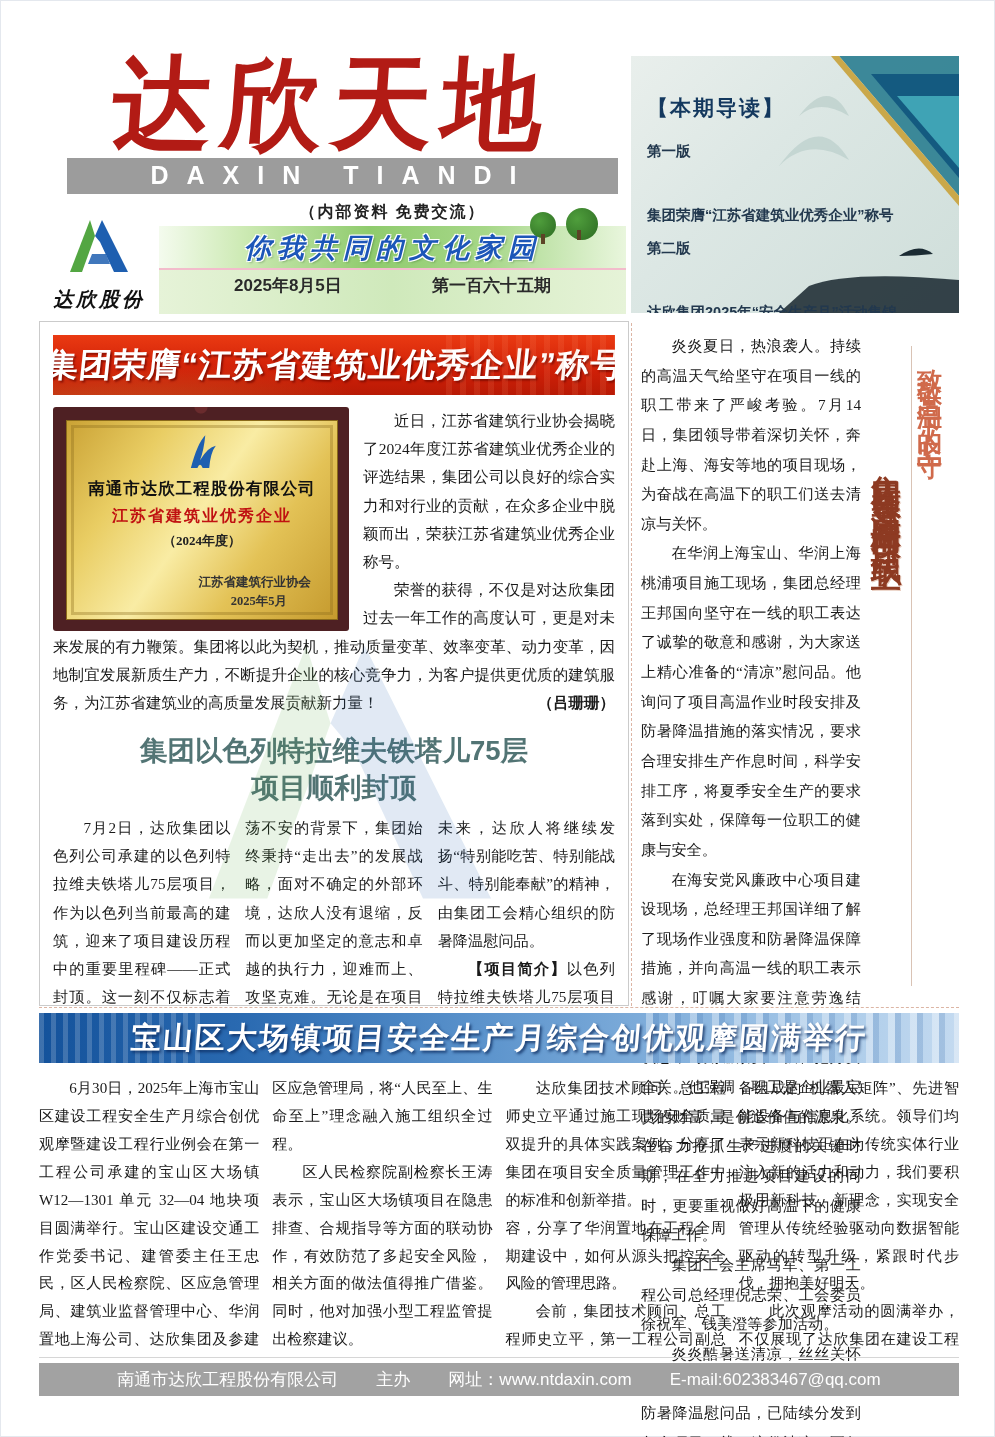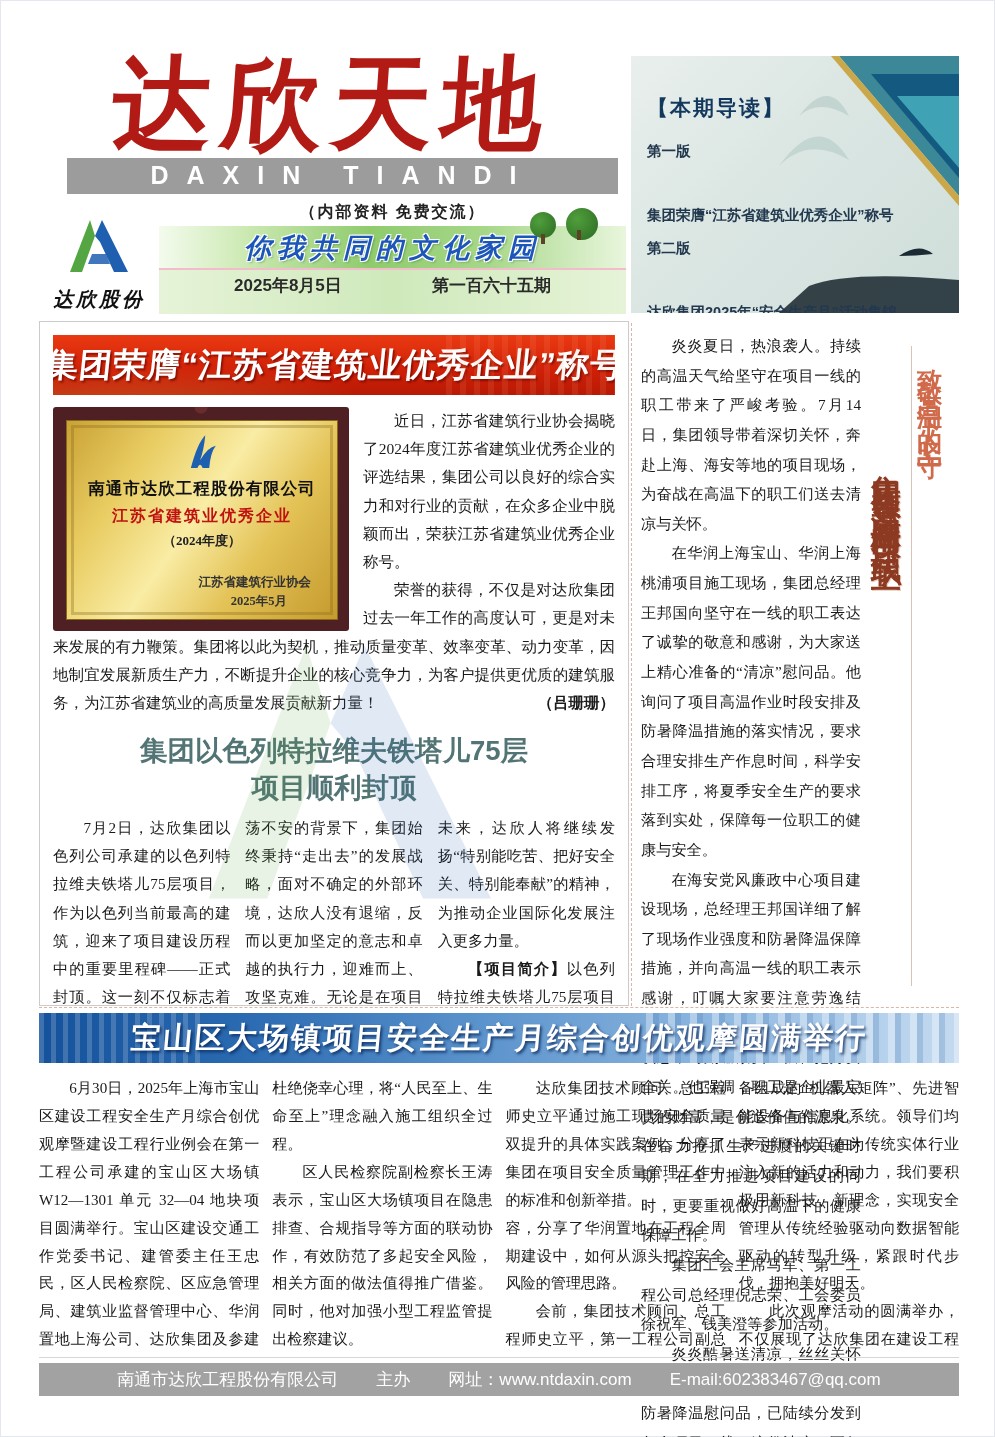--- a/index.html
+++ b/index.html
@@ -182,21 +182,21 @@
     <div class="cols3">
       <div class="col">
         <p class="art-p">7月2日，达欣集团以色列公司承建的以色列特拉维夫铁塔儿75层项目，作为以色列当前最高的建筑，迎来了项目建设历程中的重要里程碑——正式封顶。这一刻不仅标志着该项目主体结构的圆满完成，同时也刷新着以色列城市建设的新高度和新成就。</p>
 
       </div>
       <div class="col">
         <p class="art-p noind">荡不安的背景下，集团始终秉持“走出去”的发展战略，面对不确定的外部环境，达欣人没有退缩，反而以更加坚定的意志和卓越的执行力，迎难而上、攻坚克难。无论是在项目推进、安全管理，还是在跨文化沟通与资源协调中，达欣人都以专业、责任和担当赢得了国际合作伙伴的信任与尊重。</p>
 
       </div>
       <div class="col">
-        <p class="art-p noind">未来，达欣人将继续发扬“特别能吃苦、把好安全关、特别能奉献”的精神，为推动企业国际化发展注入更多力量。</p>
+        <p class="art-p noind">未来，达欣人将继续发扬“特别能吃苦、特别能战斗、特别能奉献”的精神，由集团工会精心组织的防暑降温慰问品。</p>
         <p class="art-p"><span class="projlbl">【项目简介】</span><span>以色列特拉维夫铁塔儿75层项目由以色列铁塔儿集团（Tidhar Group）开发，总建筑面积达25万平方米，大楼最高点达320米。该项目是一个集住宅、办公大楼、多个裙楼、体育中心、高架公园、休闲购物等多功能于一体的综合体，并将配备电动汽车充电站和具有未来感的会议中心等设施。</span></p>
       </div>
     </div>
   </div>
 
   <div class="dash-v"></div>
   <div class="dash-h"></div>
 
   <div class="rcol">
     <div class="rcol-text">
@@ -214,21 +214,21 @@
   <div class="bsec">
     <div class="banner-blue">
       <span class="banner-blue-txt">宝山区大场镇项目安全生产月综合创优观摩圆满举行</span>
     </div>
     <div class="cols4">
       <div class="col">
         <p class="art-p">6月30日，2025年上海市宝山区建设工程安全生产月综合创优观摩暨建设工程行业例会在第一工程公司承建的宝山区大场镇 W12—1301 单元 32—04 地块项目圆满举行。宝山区建设交通工作党委书记、建管委主任王忠民，区人民检察院、区应急管理局、建筑业监督管理中心、华润置地上海公司、达欣集团及参建单位领导、代表等，共计500余人参加观摩。</p>
 
       </div>
       <div class="col">
-        <p class="art-p noind">杜绝侥幸心理，将“人民至上、生命至上”理念融入施工组织全过程。</p>
+        <p class="art-p noind">区应急管理局，将“人民至上、生命至上”理念融入施工组织全过程。</p>
         <p class="art-p">区人民检察院副检察长王涛表示，宝山区大场镇项目在隐患排查、合规指导等方面的联动协作，有效防范了多起安全风险，相关方面的做法值得推广借鉴。同时，他对加强小型工程监管提出检察建议。</p>
         <p class="art-p">建筑业监督管理中心党支部书记、主任唐健在讲话中，对达欣集团和参建单位的创新实践表示认可，并通报上半年安全质量监督和近期安全专项整治情况，部署下一步重点工作。</p>
 
       </div>
       <div class="col">
         <p class="art-p">达欣集团技术顾问、总工程师史立平通过施工现场安全质量双提升的具体实践案例，分享了集团在项目安全质量管理工作中的标准和创新举措。</p>
         <p class="art-p noind">容，分享了华润置地在工程全周期建设中，如何从源头把控安全风险的管理思路。</p>
         <p class="art-p">会前，集团技术顾问、总工程师史立平，第一工程公司副总经理朱国华，项目经理周进均陪同各位领导，共同参观了该项目现场安全质量样板展示区以及由AI播报巡检机器人、视觉采集巡检机器人、混凝土抹平机器人、实测实量机器人、一体化喷涂机器人、三维实景扫描仪等前沿科技装</p>
       </div>
       <div class="col">

